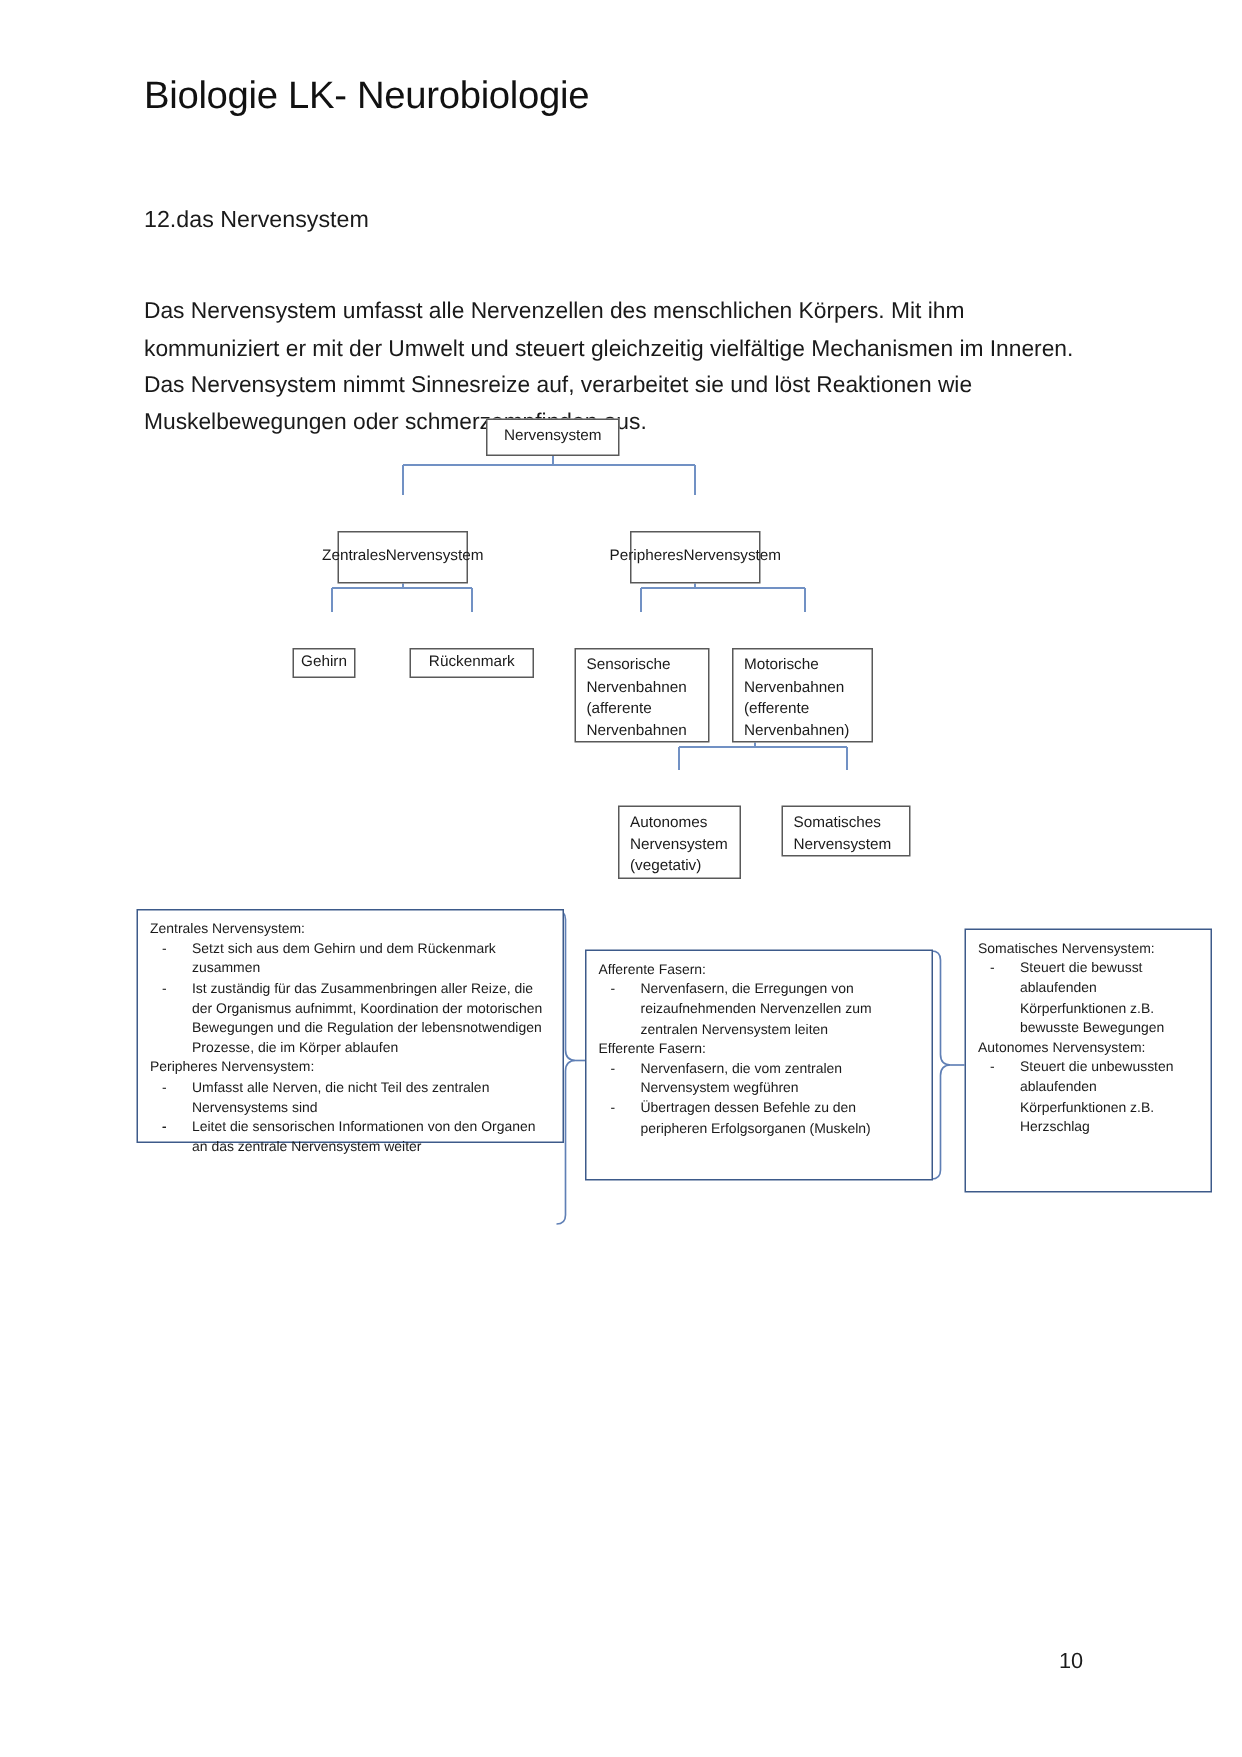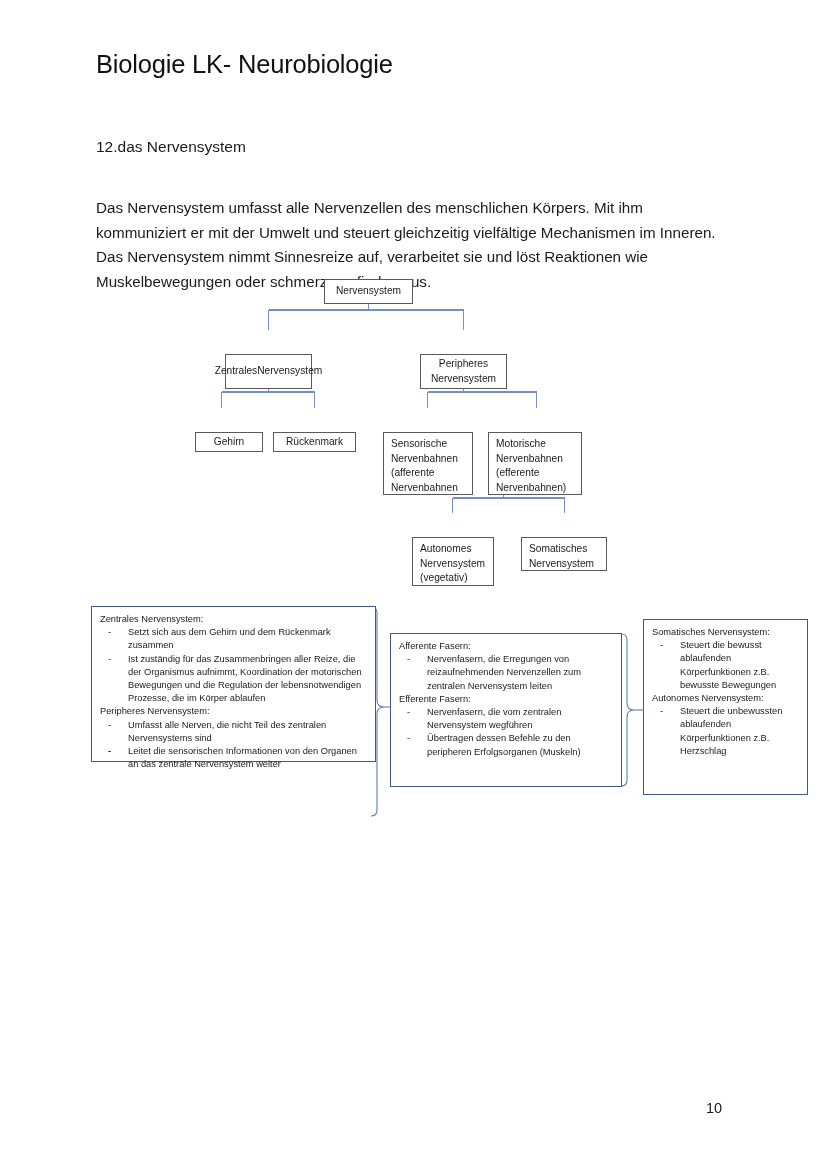--- a/index.html
+++ b/index.html
@@ -183,26 +183,26 @@
 
   <div class="node center" style="left:324px; top:255px; width:89px; height:25px;">
     <span class="ln">Nervensystem</span>
   </div>
 
   <div class="node center" style="left:225px; top:330px; width:87px; height:35px; flex-direction:row;">
     <span class="ln">Zentrales</span>
     <span class="ln">Nervensystem</span>
   </div>
 
-  <div class="node center" style="left:420px; top:330px; width:87px; height:35px; flex-direction:column;">
+  <div class="node center" style="left:420px; top:330px; width:87px; height:35px; flex-direction:row;">
     <span class="ln">Peripheres</span>
     <span class="ln">Nervensystem</span>
   </div>
 
-  <div class="node center" style="left:195px; top:408px; width:68px; height:20px;text-align:right;">
+  <div class="node center" style="left:195px; top:408px; width:42px; height:20px;text-align:right;">
     <span class="ln">Gehirn</span>
   </div>
 
   <div class="node center" style="left:273px; top:408px; width:83px; height:20px;">
     <span class="ln">Rückenmark</span>
   </div>
 
   <div class="node" style="left:383px; top:408px; width:90px; height:63px;">
     <span class="ln">Sensorische</span>
     <span class="ln">Nervenbahnen</span>

